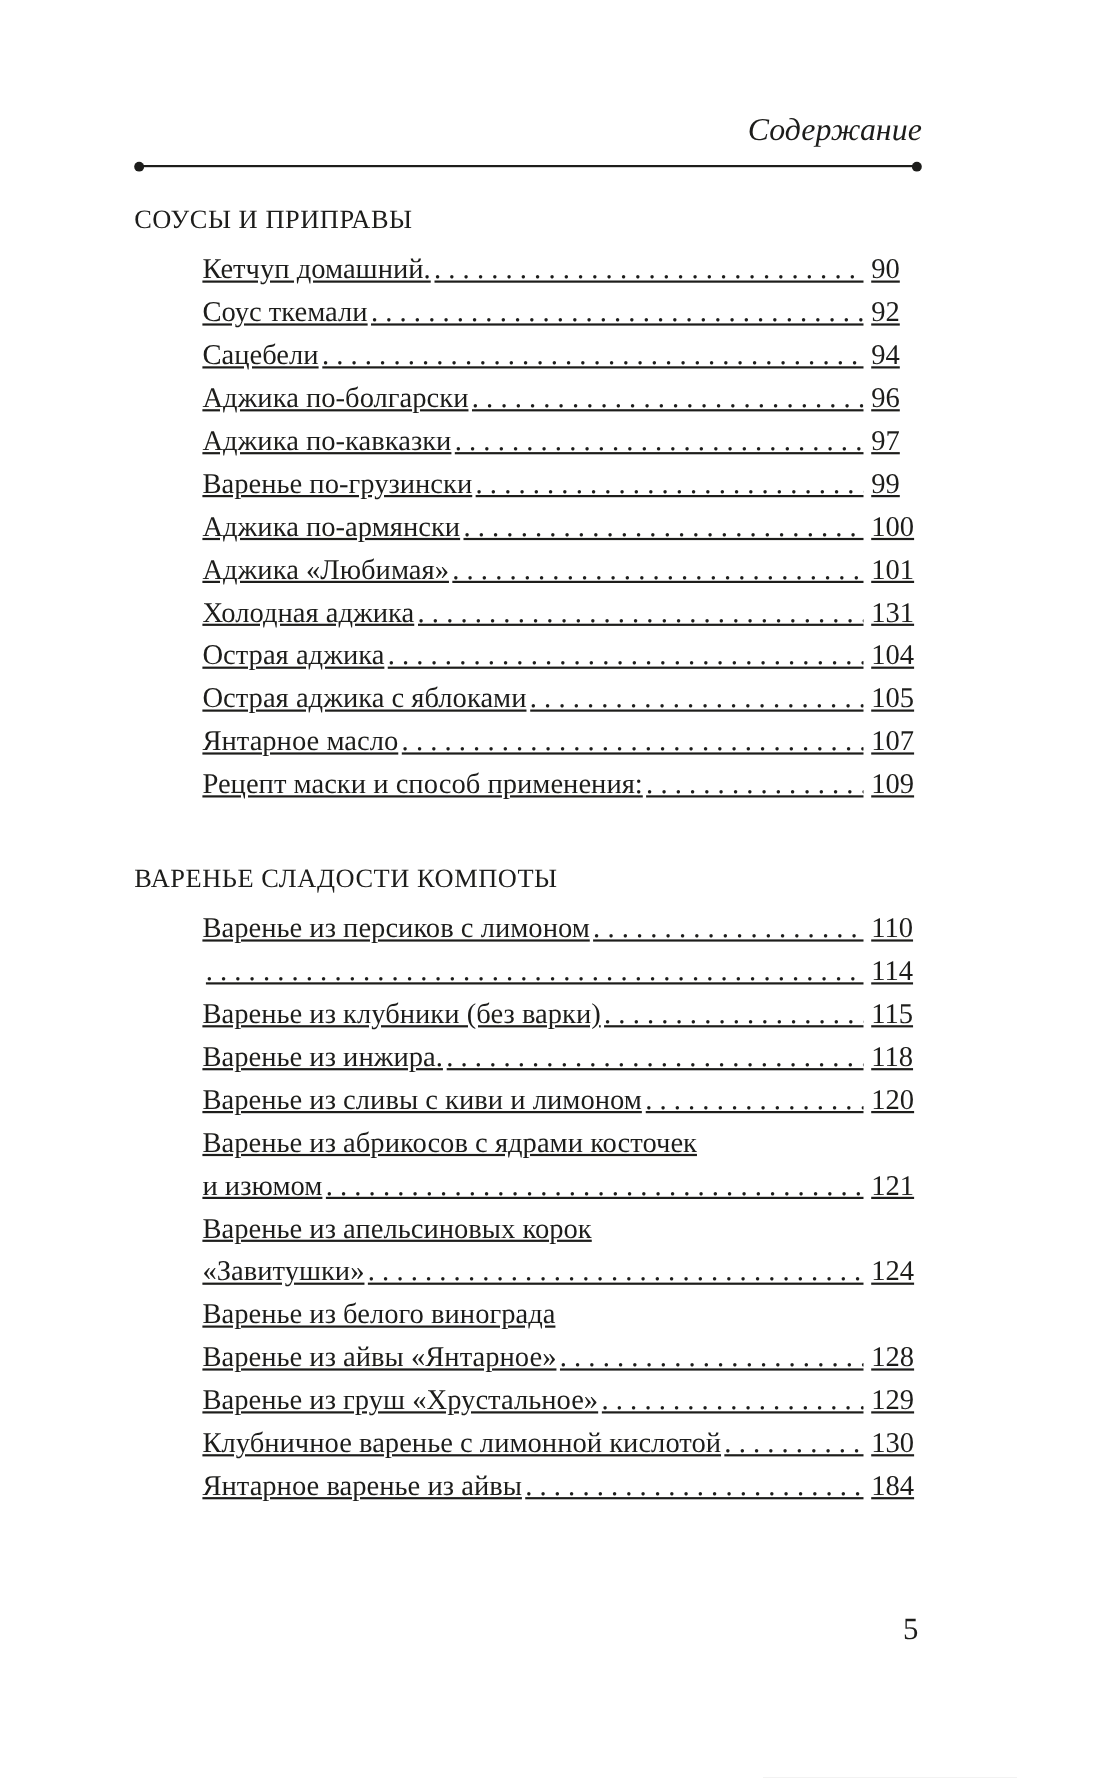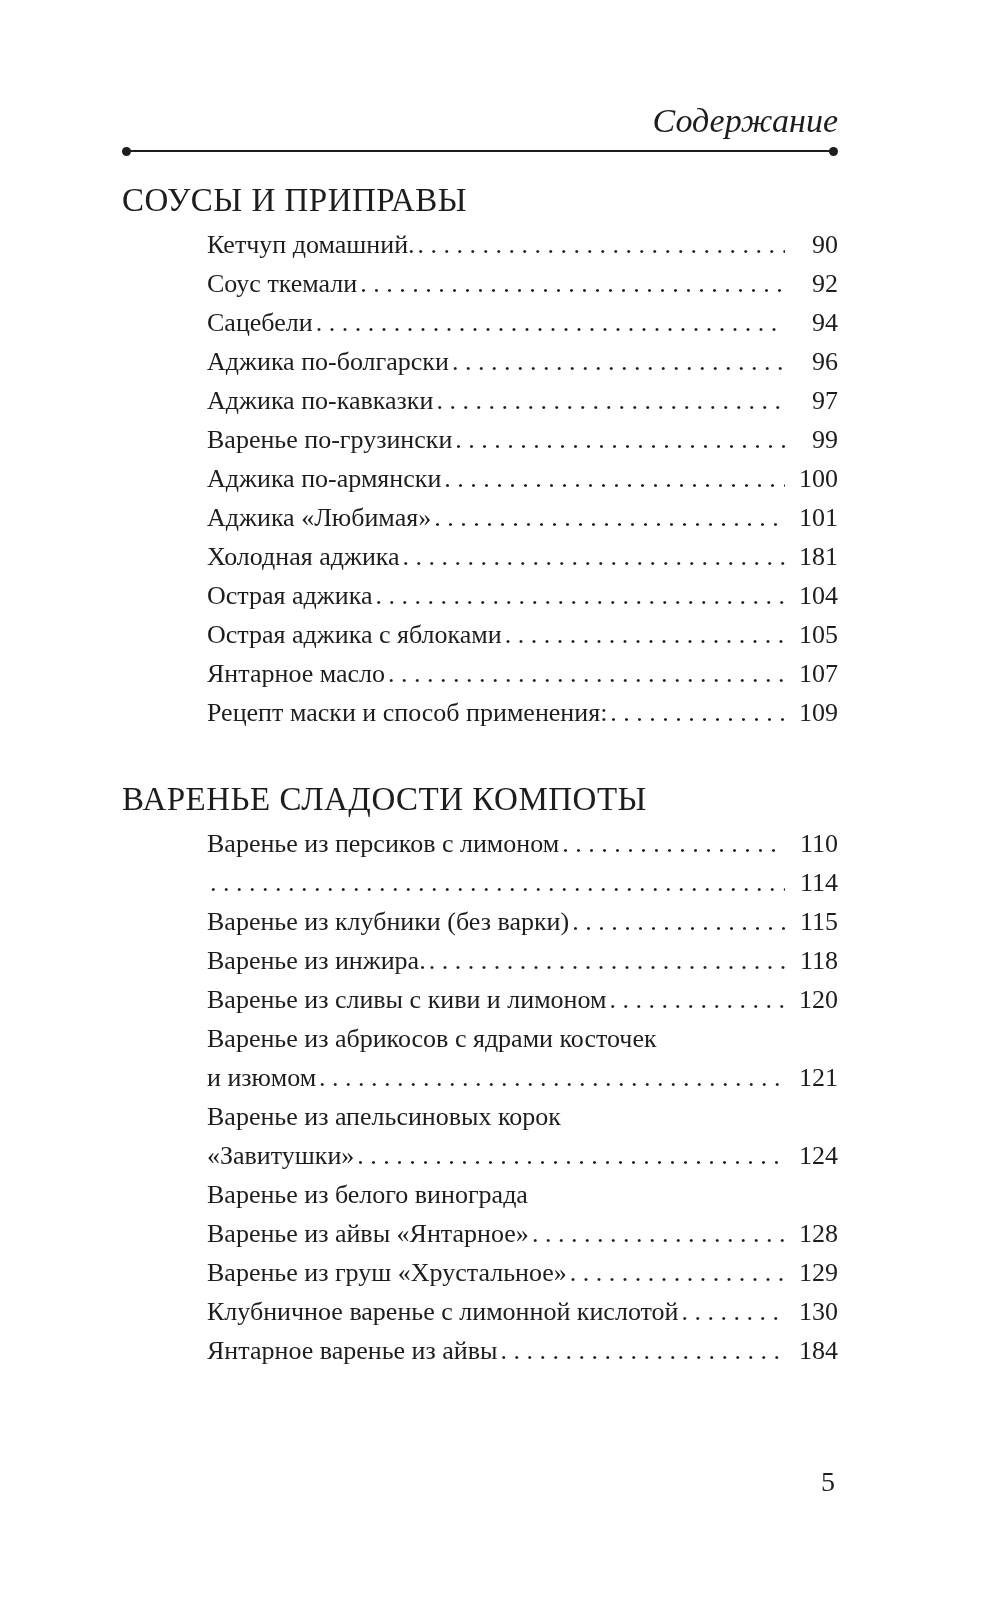--- a/index.html
+++ b/index.html
@@ -22,21 +22,21 @@
     left: 122px;
     top: 0;
     width: 716px;
     height: 100%;
   }
   .toc-header-title {
     position: absolute;
     top: 101px;
     right: 0;
     font-style: italic;
-    font-size: 34px;
+    font-size: 29px;
     line-height: 1.2;
     white-space: nowrap;
   }
   .header-rule {
     position: absolute;
     top: 150px;
     left: 4px;
     right: 4px;
     height: 2px;
     background: var(--ink, #1d1d1b);
@@ -53,31 +53,32 @@
   .header-rule .rule-dot.right { right: -4px; }
 
   .toc-body {
     position: absolute;
     top: 180px;
     left: 0;
     right: 0;
   }
   .section-heading {
     margin: 0 0 5px 0;
-    font-size: 33px;
+    font-size: 24px;
     font-weight: 400;
     line-height: 40px;
     letter-spacing: 0.5px;
     white-space: nowrap;
   }
   .toc-section + .toc-section {
     margin-top: 47px;
   }
   .entry-list {
-    margin-left: 85px;
+    margin-left: 62px;
+    text-decoration: underline;
   }
   .toc-row {
     display: flex;
     align-items: baseline;
     font-size: 26px;
     line-height: 39px;
   }
   .toc-row .title {
     flex: 0 0 auto;
     white-space: nowrap;
@@ -89,21 +90,20 @@
     white-space: nowrap;
     margin: 0 7px 0 3px;
   }
   .toc-row .leader::after {
     content: "..................................................................................";
     letter-spacing: 6.5px;
   }
   .toc-row .pagenum {
     flex: 0 0 auto;
     min-width: 46px;
-    text-align: right;
     white-space: nowrap;
   }
   .footer-page-number {
     position: absolute;
     top: 1467px;
     right: 3px;
     font-size: 28px;
     line-height: 1.1;
   }
 </style>
@@ -160,21 +160,21 @@
     <span class="pagenum">100</span>
   </div>
             <div class="toc-row">
     <span class="title">Аджика «Любимая»</span>
     <span class="leader"></span>
     <span class="pagenum">101</span>
   </div>
             <div class="toc-row">
     <span class="title">Холодная аджика</span>
     <span class="leader"></span>
-    <span class="pagenum">181</span>
+    <span class="pagenum">131</span>
   </div>
             <div class="toc-row">
     <span class="title">Острая аджика</span>
     <span class="leader"></span>
     <span class="pagenum">104</span>
   </div>
             <div class="toc-row">
     <span class="title">Острая аджика с яблоками</span>
     <span class="leader"></span>
     <span class="pagenum">105</span>

